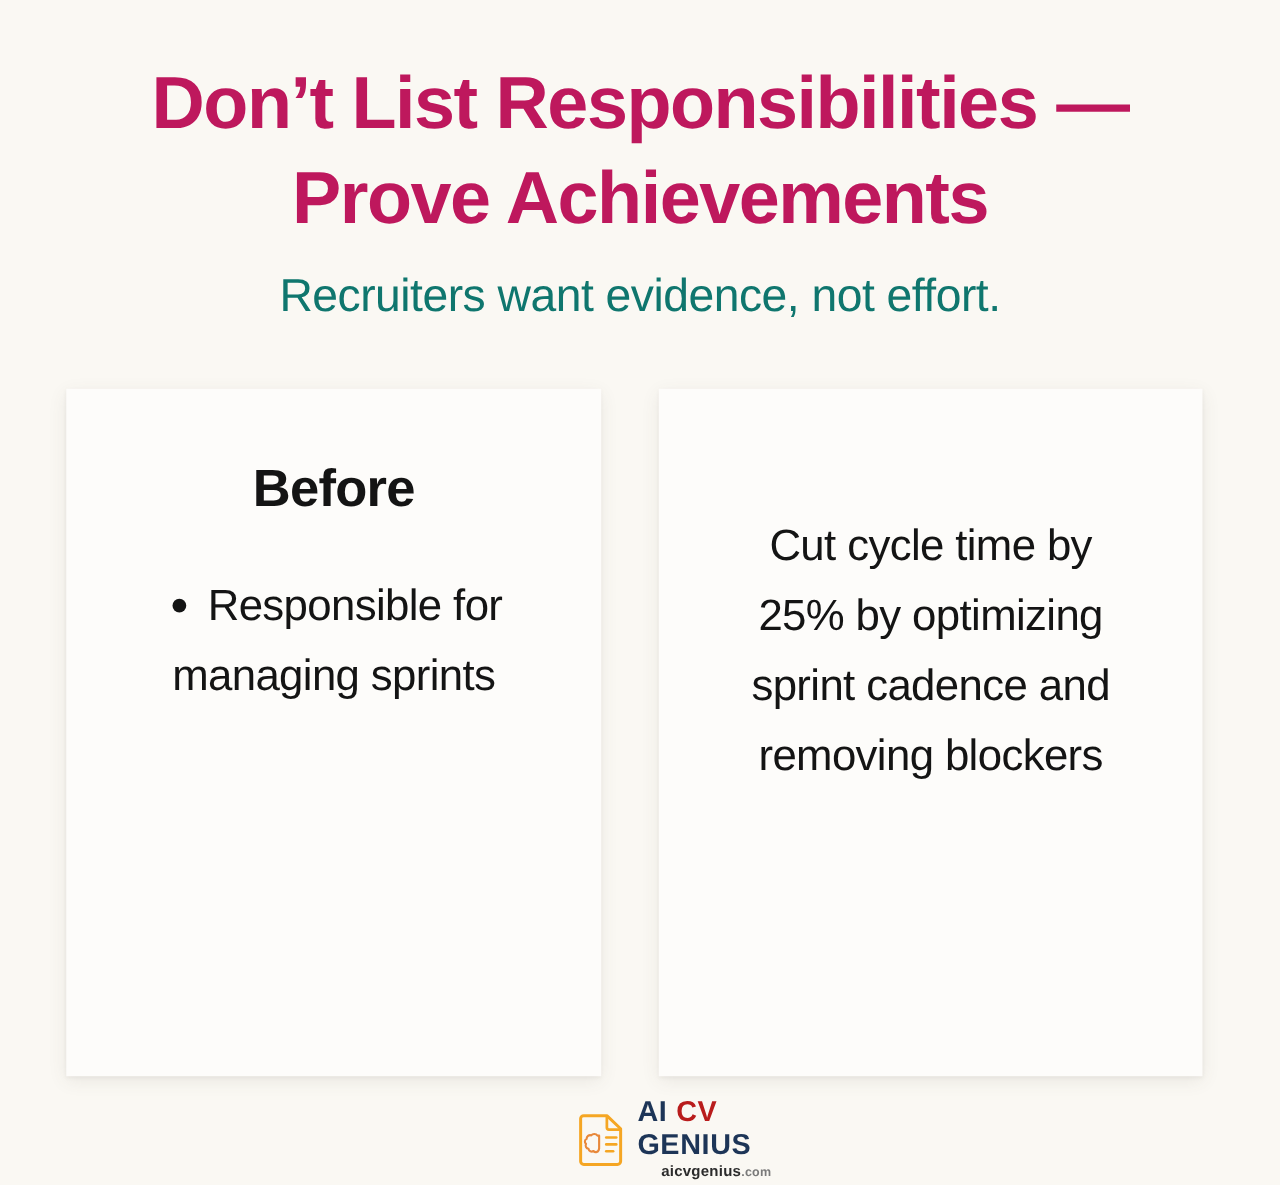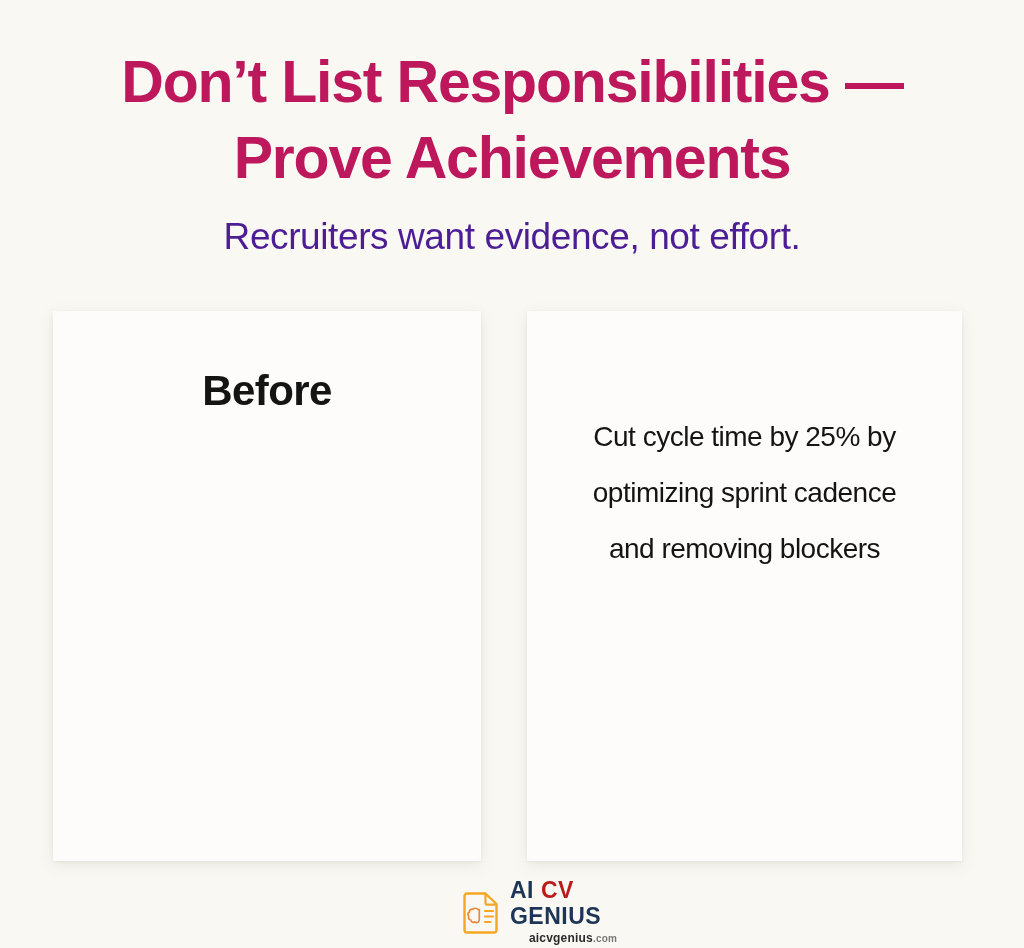--- a/index.html
+++ b/index.html
@@ -43,21 +43,21 @@
     display: block;
     white-space: nowrap;
   }
 
   .subtitle {
     font-family: "Liberation Sans", sans-serif;
     font-weight: 400;
     font-size: 37px;
     line-height: 46px;
     letter-spacing: -0.4px;
-    color: #4c1d95;
+    color: #0f766e;
     margin: 18px 0 0 0;
   }
 
   
   .cards {
     position: absolute;
     top: 311px;
     left: 0;
     width: 1024px;
     height: 550px;
@@ -124,21 +124,21 @@
     top: 22px;
     width: 11px;
     height: 11px;
     border-radius: 50%;
     background: #141414;
   }
 
   .plain-text {
     font-family: "Liberation Sans", sans-serif;
     font-weight: 400;
-    font-size: 28px;
+    font-size: 35px;
     line-height: 56px;
     letter-spacing: -0.5px;
     color: #141414;
     text-align: center;
     margin: 0;
     padding: 0 30px;
   }
 
   
   .footer {
@@ -209,20 +209,28 @@
       <span class="title-line">Don’t List Responsibilities —</span>
       <span class="title-line">Prove Achievements</span>
     </h1>
     <p class="subtitle">Recruiters want evidence, not effort.</p>
   </div>
 
   <div class="cards">
 
     <div class="card card-before">
       <h2 class="card-heading">Before</h2>
+      <div class="card-body">
+        <ul class="bullet-list">
+          <li class="bullet-item">
+            <span class="bullet-dot"></span>
+            <span>Responsible for managing sprints</span>
+          </li>
+        </ul>
+      </div>
     </div>
 
     <div class="card card-after">
       <div class="card-body">
         <p class="plain-text">Cut cycle time by 25% by optimizing sprint cadence and removing blockers</p>
       </div>
     </div>
 
   </div>
 

